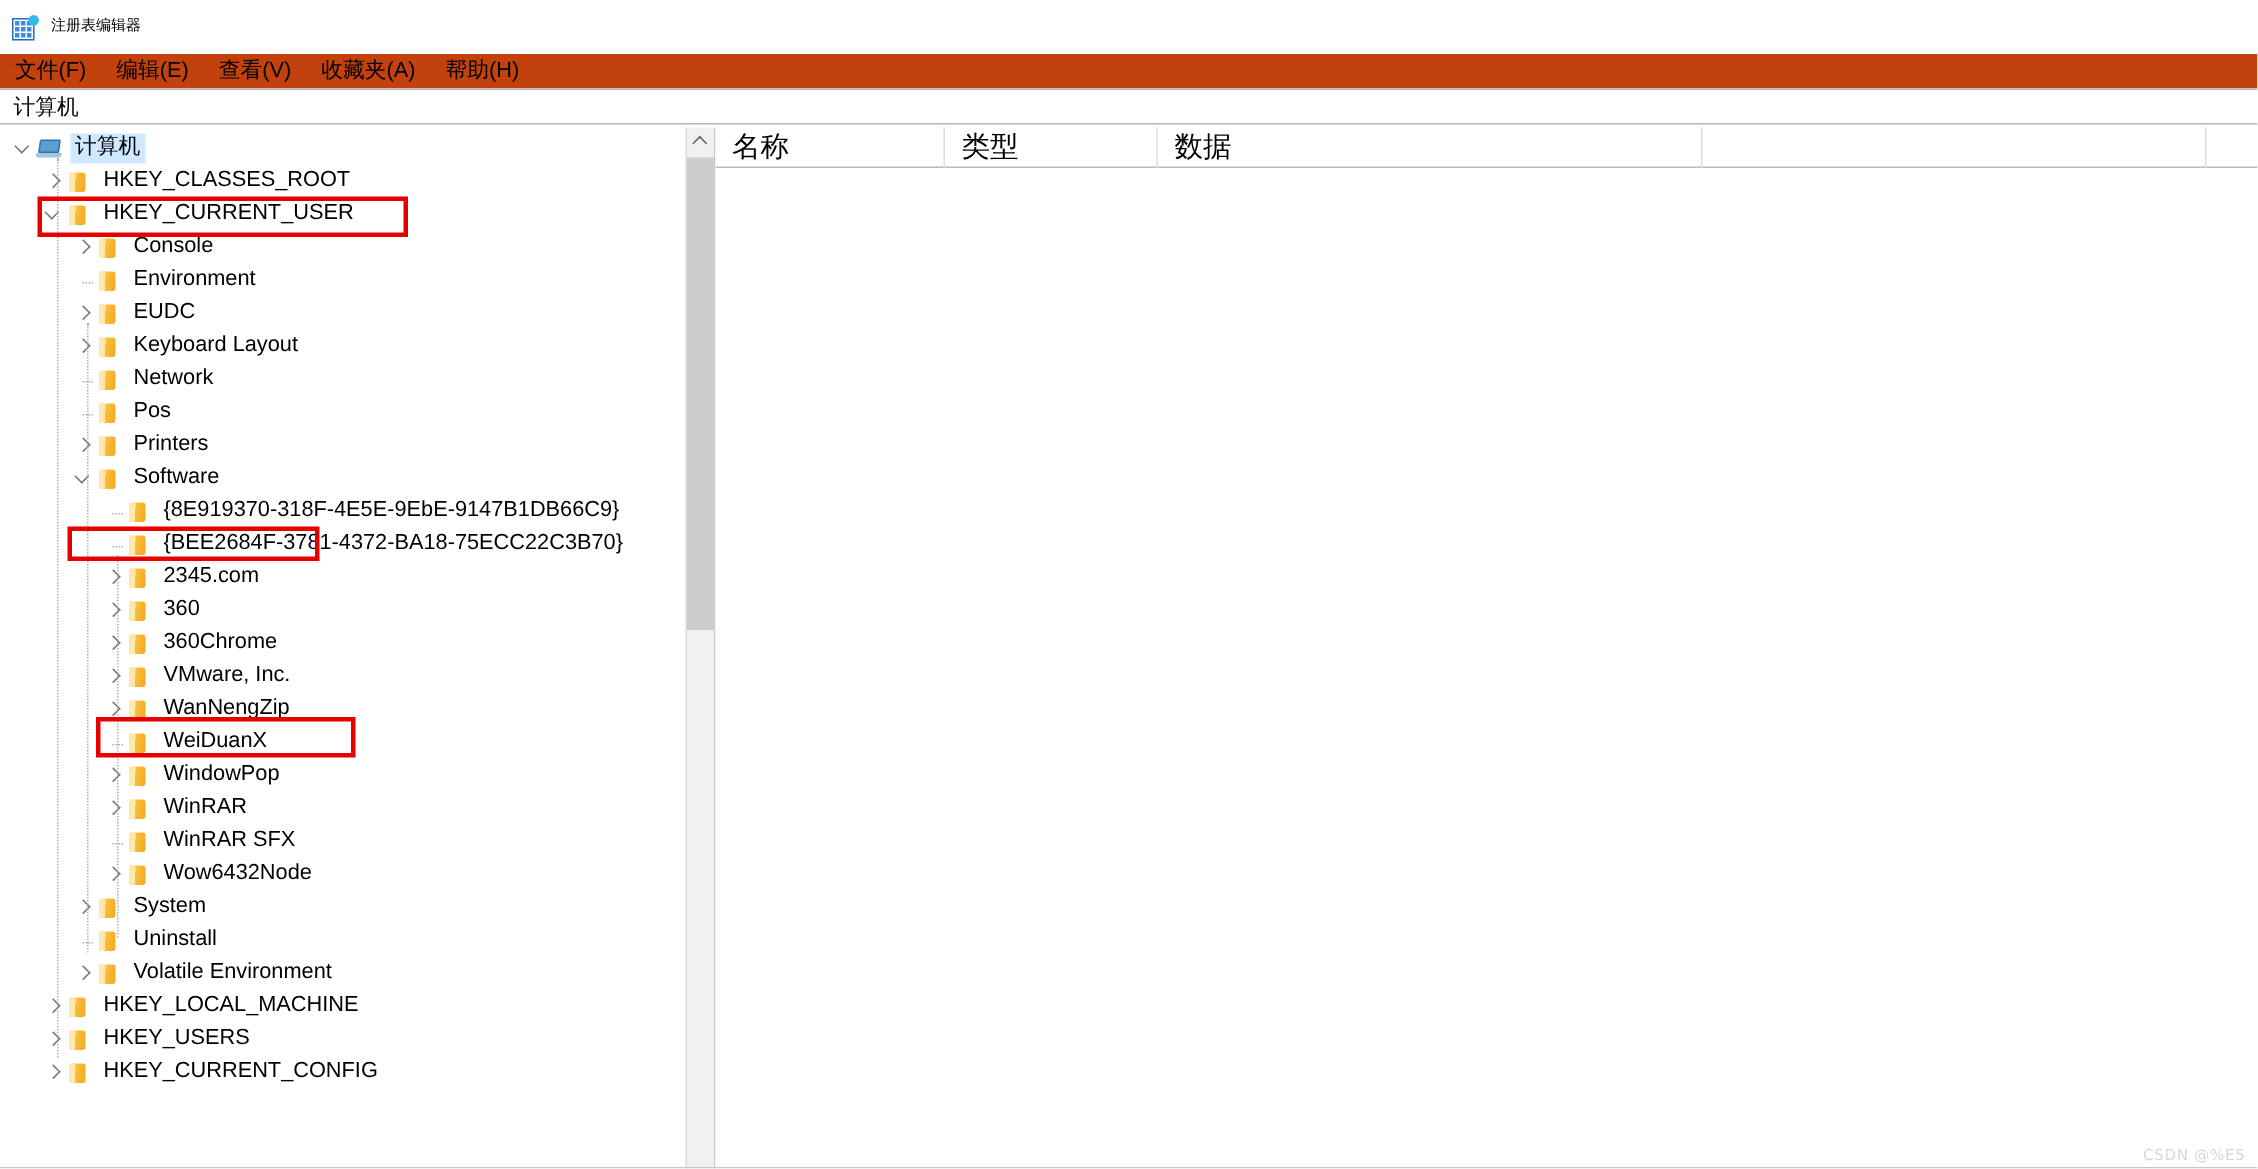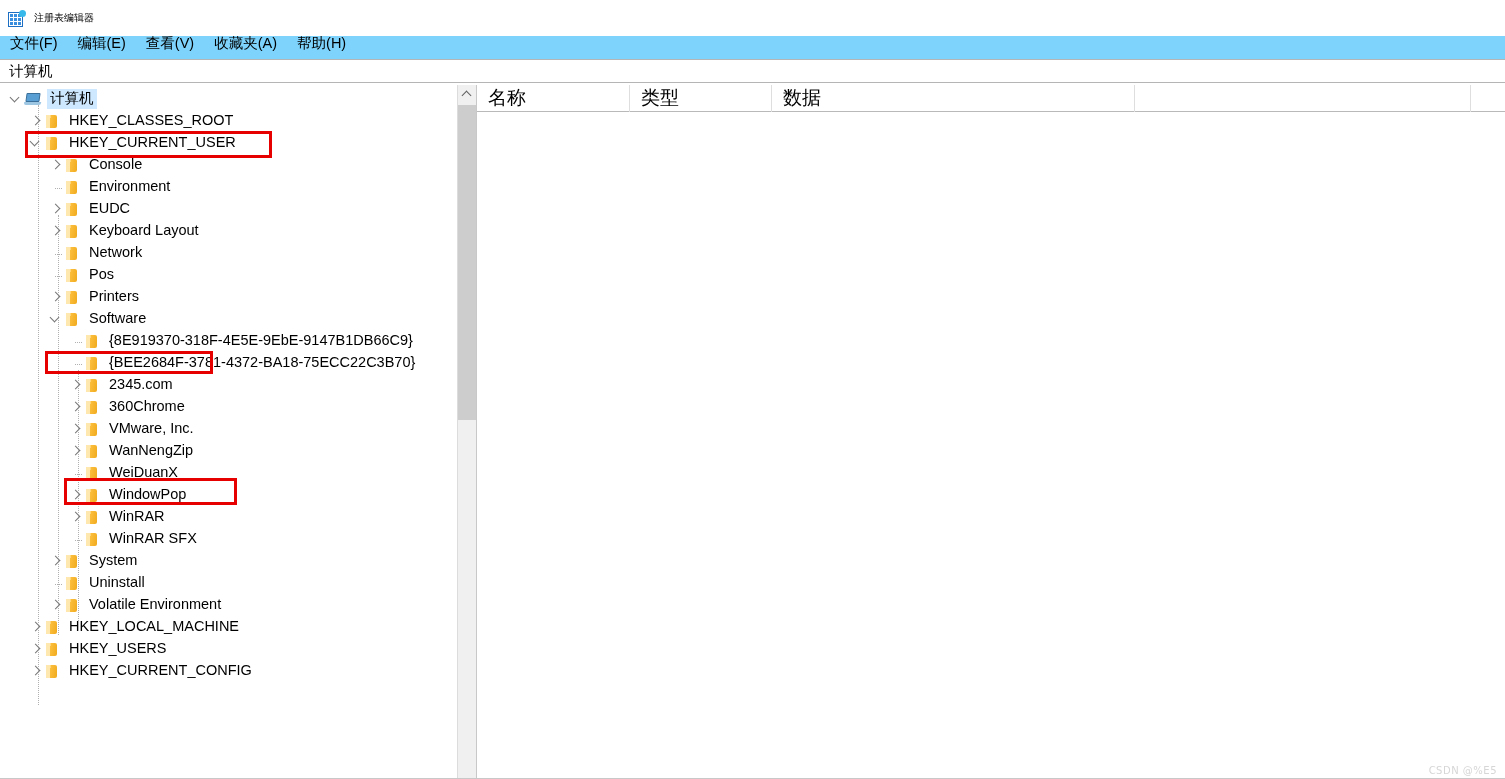--- a/index.html
+++ b/index.html
@@ -61,23 +61,23 @@
     font-size: 10px;
     color: #000;
     line-height: 1;
     white-space: nowrap;
   }
 
   
   .menubar {
     height: 23px;
     display: flex;
-    align-items: flex-start;
+    align-items: center;
     padding-left: 10px;
-    background: #7dd3fc;
+    background: #c2410c;
     box-sizing: border-box;
   }
   .menu-item {
     font-size: 14.5px;
     color: #000;
     margin-right: 20px;
     white-space: nowrap;
     line-height: 1;
     cursor: default;
   }
@@ -434,20 +434,25 @@
             <span class="lbl">{BEE2684F-3781-4372-BA18-75ECC22C3B70}</span>
           </div>
           <div class="tree-row" style="padding-left: 68px;">
             <span class="exp has"></span>
             <span class="folder"></span>
             <span class="lbl">2345.com</span>
           </div>
           <div class="tree-row" style="padding-left: 68px;">
             <span class="exp has"></span>
             <span class="folder"></span>
+            <span class="lbl">360</span>
+          </div>
+          <div class="tree-row" style="padding-left: 68px;">
+            <span class="exp has"></span>
+            <span class="folder"></span>
             <span class="lbl">360Chrome</span>
           </div>
           <div class="tree-row" style="padding-left: 68px;">
             <span class="exp has"></span>
             <span class="folder"></span>
             <span class="lbl">VMware, Inc.</span>
           </div>
           <div class="tree-row" style="padding-left: 68px;">
             <span class="exp has"></span>
             <span class="folder"></span>
@@ -465,20 +470,25 @@
           </div>
           <div class="tree-row" style="padding-left: 68px;">
             <span class="exp has"></span>
             <span class="folder"></span>
             <span class="lbl">WinRAR</span>
           </div>
           <div class="tree-row" style="padding-left: 68px;">
             <span class="exp leaf"></span>
             <span class="folder"></span>
             <span class="lbl">WinRAR SFX</span>
+          </div>
+          <div class="tree-row" style="padding-left: 68px;">
+            <span class="exp has"></span>
+            <span class="folder"></span>
+            <span class="lbl">Wow6432Node</span>
           </div>
           <div class="tree-row" style="padding-left: 48px;">
             <span class="exp has"></span>
             <span class="folder"></span>
             <span class="lbl">System</span>
           </div>
           <div class="tree-row" style="padding-left: 48px;">
             <span class="exp leaf"></span>
             <span class="folder"></span>
             <span class="lbl">Uninstall</span>

